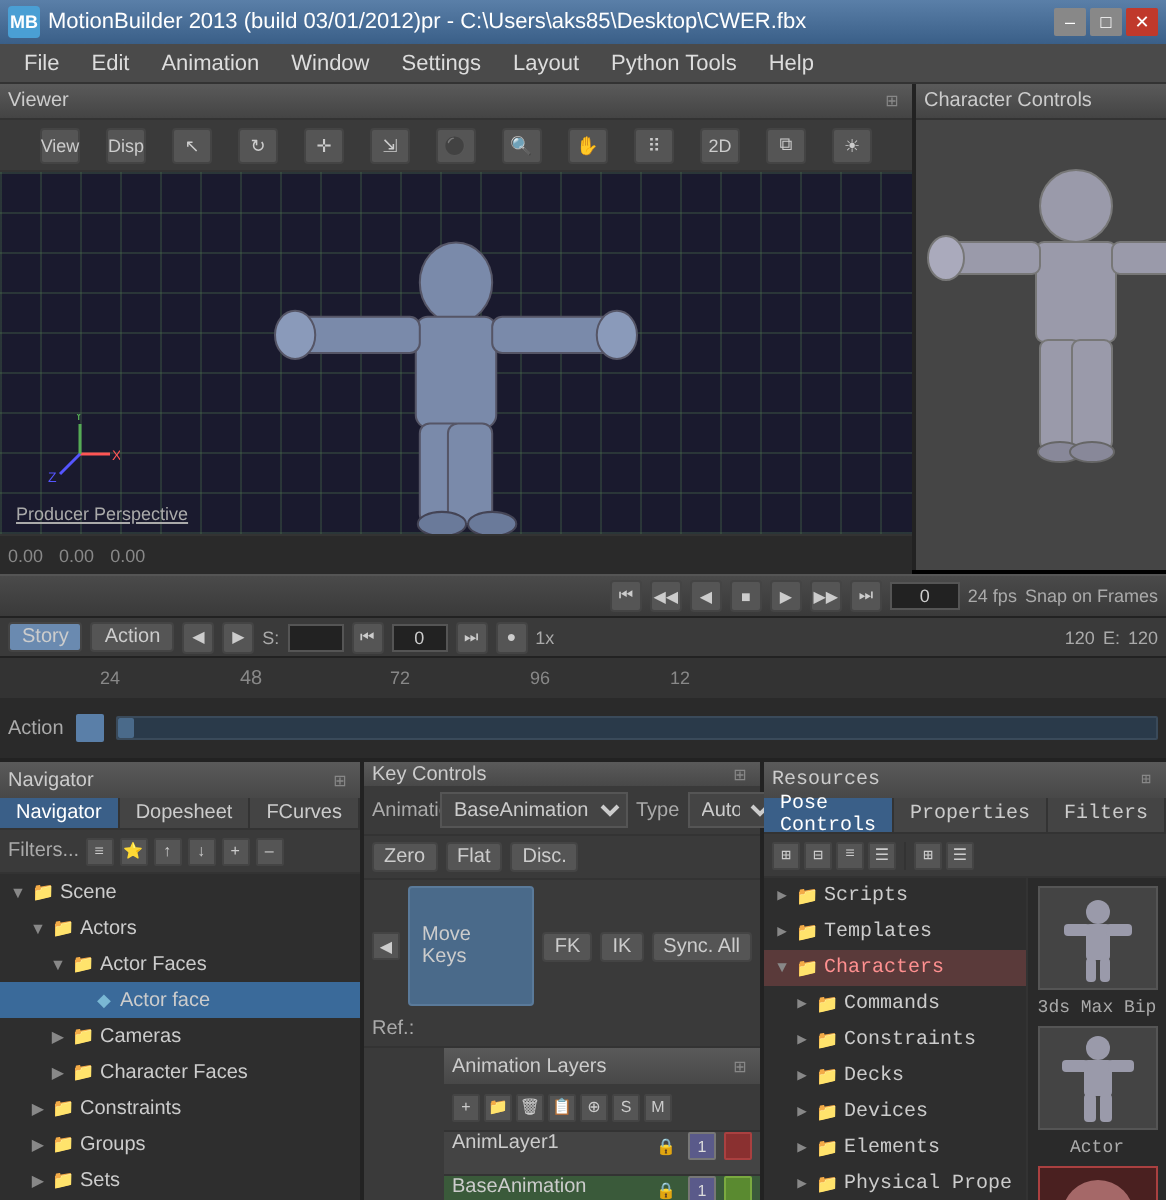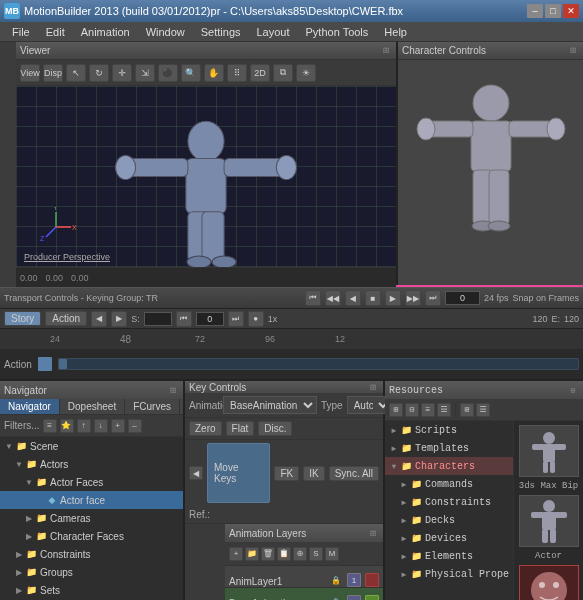--- a/index.html
+++ b/index.html
@@ -64,22 +64,21 @@
     .main-area {
       display: flex;
       flex-direction: column;
       height: calc(600px - 42px);
     }
 
     
     .top-panels {
       display: flex;
       height: 245px;
-      border-bottom: 2px solid #ec4899;
-      margin-left: 16px;
+      border-bottom: 2px solid #000000;
     }
 
     
     .viewer-panel {
       flex: 1;
       background: #2a2a2a;
       position: relative;
       border-right: 2px solid #222;
     }
     .panel-header {
@@ -90,22 +89,22 @@
       padding: 0 4px;
       font-size: 10px;
       color: #ccc;
       border-bottom: 1px solid #333;
     }
     .viewer-toolbar {
       background: #3a3a3a;
       height: 26px;
       display: flex;
       align-items: center;
-      padding: 0 4px;
-      gap: 3px;
+      padding: 0 20px;
+      gap: 13px;
       border-bottom: 1px solid #333;
     }
     .toolbar-btn {
       width: 20px; height: 18px;
       background: #555;
       border: 1px solid #444;
       border-radius: 2px;
       cursor: pointer;
       display: flex; align-items: center; justify-content: center;
       font-size: 9px; color: #ccc;
@@ -399,21 +398,21 @@
       height: 24px;
       background: #3a3a3a;
       display: flex;
       align-items: center;
       padding: 0 4px;
       gap: 2px;
       border-bottom: 1px solid #333;
     }
     .anim-layer-item {
       display: flex;
-      align-items: flex-end;
+      align-items: flex-start;
       height: 22px;
       padding: 0 4px;
       gap: 4px;
       background: #444;
       border-bottom: 1px solid #333;
       cursor: pointer;
     }
     .anim-layer-name { font-size: 10px; color: #ccc; flex: 1; }
     .layer-icon {
       width: 14px; height: 14px;
@@ -644,21 +643,20 @@
           <rect x="62" y="97" width="20" height="55" rx="4" fill="#9a9aaa" stroke="#777" stroke-width="1"></rect>
           <rect x="78" y="97" width="20" height="55" rx="4" fill="#9a9aaa" stroke="#777" stroke-width="1"></rect>
           <ellipse cx="72" cy="153" rx="11" ry="5" fill="#888899" stroke="#666" stroke-width="1"></ellipse>
           <ellipse cx="88" cy="153" rx="11" ry="5" fill="#888899" stroke="#666" stroke-width="1"></ellipse>
         </svg>
       </div>
     </div>
   </div>
 
   <div class="transport-bar">
-    <span class="transport-label">Transport Controls -  Keying Group: TR</span>
     <div class="spacer"></div>
     <div class="transport-btn">⏮</div>
     <div class="transport-btn">◀◀</div>
     <div class="transport-btn">◀</div>
     <div class="transport-btn">■</div>
     <div class="transport-btn">▶</div>
     <div class="transport-btn">▶▶</div>
     <div class="transport-btn">⏭</div>
     <input class="transport-input" value="0" style="">
     <span class="transport-label">24 fps</span>
@@ -846,20 +844,25 @@
           <input class="weight-input" style="">
         </div>
       </div>
     </div>
 
     <div class="resources-panel">
       <div class="sub-panel-header">
         <span>Resources</span>
         <div class="panel-expand-btn">⊞</div>
       </div>
+      <div class="res-tabs">
+        <span class="res-tab active">Pose Controls</span>
+        <span class="res-tab">Properties</span>
+        <span class="res-tab">Filters</span>
+      </div>
       <div class="res-toolbar">
         <div class="small-btn">⊞</div>
         <div class="small-btn">⊟</div>
         <div class="small-btn">≡</div>
         <div class="small-btn">☰</div>
         <div class="divider"></div>
         <div class="small-btn">⊞</div>
         <div class="small-btn">☰</div>
       </div>
       <div class="res-area">

